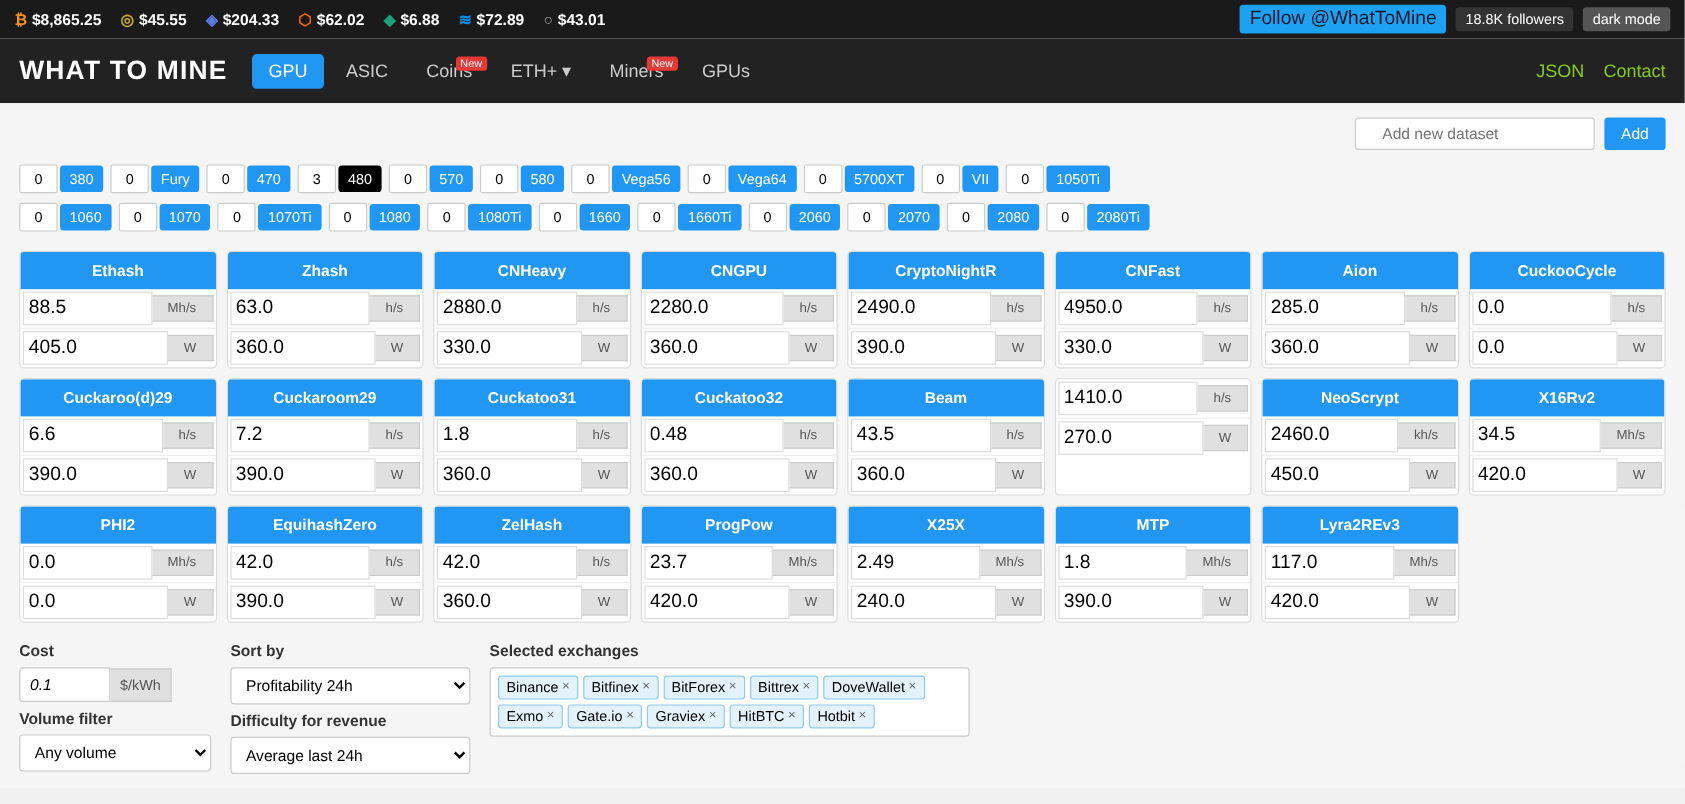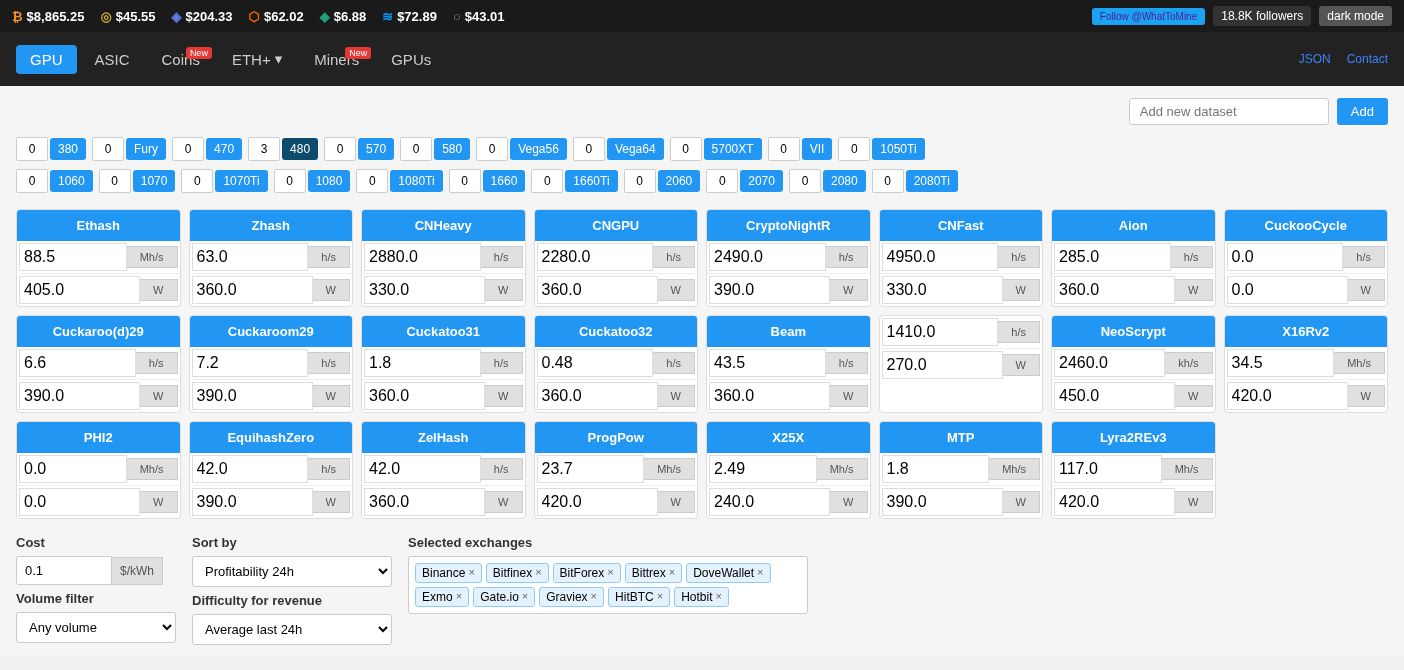--- a/index.html
+++ b/index.html
@@ -23,25 +23,25 @@
       font-weight: bold;
     }
     .topbar-right {
       margin-left: auto;
       display: flex;
       align-items: center;
       gap: 8px;
     }
     .follow-btn {
       background: #1da1f2;
-      color: #4c1d95;
+      color: #0f172a;
       border: none;
       padding: 3px 8px;
       border-radius: 3px;
-      font-size: 10px;
+      font-size: 16px;
       cursor: pointer;
     }
     .followers-badge {
       background: #333;
       color: #fff;
       padding: 3px 8px;
       border-radius: 3px;
       font-size: 12px;
     }
     .darkmode-btn {
@@ -99,42 +99,42 @@
       position: absolute;
       top: 2px;
       right: 2px;
     }
     .nav-right {
       margin-left: auto;
       display: flex;
       gap: 16px;
     }
     .nav-right-item {
-      color: #3b82f6;
-      font-size: 12px;
+      color: #84cc16;
+      font-size: 15px;
       cursor: pointer;
     }
 
     
     .content {
       background: #f5f5f5;
       padding: 12px 16px;
     }
 
     
     .dataset-row {
       display: flex;
       justify-content: flex-end;
       align-items: center;
       gap: 8px;
       margin-bottom: 12px;
     }
     .dataset-input {
       border: 1px solid #ccc;
-      padding: 5px 10px;
+      padding: 5px 22px;
       border-radius: 3px;
       font-size: 13px;
       width: 200px;
     }
     .add-btn {
       background: #2196f3;
       color: #fff;
       border: none;
       padding: 6px 14px;
       border-radius: 3px;
@@ -166,21 +166,21 @@
     .gpu-label {
       background: #2196f3;
       color: #fff;
       padding: 4px 8px;
       border-radius: 3px;
       font-size: 12px;
       cursor: pointer;
       white-space: nowrap;
     }
     .gpu-label.active {
-      background: #0c4a6e;
+      background: #000000;
     }
 
     
     .algo-grid {
       display: grid;
       grid-template-columns: repeat(8, 1fr);
       gap: 8px;
       margin: 16px 0;
     }
     .algo-card {
@@ -249,21 +249,21 @@
       align-items: center;
     }
     .bottom-input-unit {
       background: #e0e0e0;
       border: 1px solid #ccc;
       border-left: none;
       padding: 6px 8px;
       font-size: 12px;
       color: #555;
     }
-    .cost-input { width: 96px; border-radius: 3px 0 0 3px; }
+    .cost-input { width: 76px; border-radius: 3px 0 0 3px; font-style: italic; }
     .select-input {
       border: 1px solid #ccc;
       padding: 6px 8px;
       border-radius: 3px;
       font-size: 13px;
       background: #fff;
       cursor: pointer;
       width: 200px;
     }
 
@@ -358,20 +358,21 @@
     <span>$43.01</span>
   </div>
   <div class="topbar-right">
     <button class="follow-btn">Follow @WhatToMine</button>
     <span class="followers-badge">18.8K followers</span>
     <button class="darkmode-btn">dark mode</button>
   </div>
 </div>
 
 <div class="navbar">
+  <div class="site-logo">WHAT TO MINE</div>
   <div class="nav-items">
     <a class="nav-item active">
       <span>GPU</span>
     </a>
     <a class="nav-item">
       <span>ASIC</span>
     </a>
     <a class="nav-item" style="position:relative;">
       <span>Coins</span>
       <span class="nav-badge">New</span>

